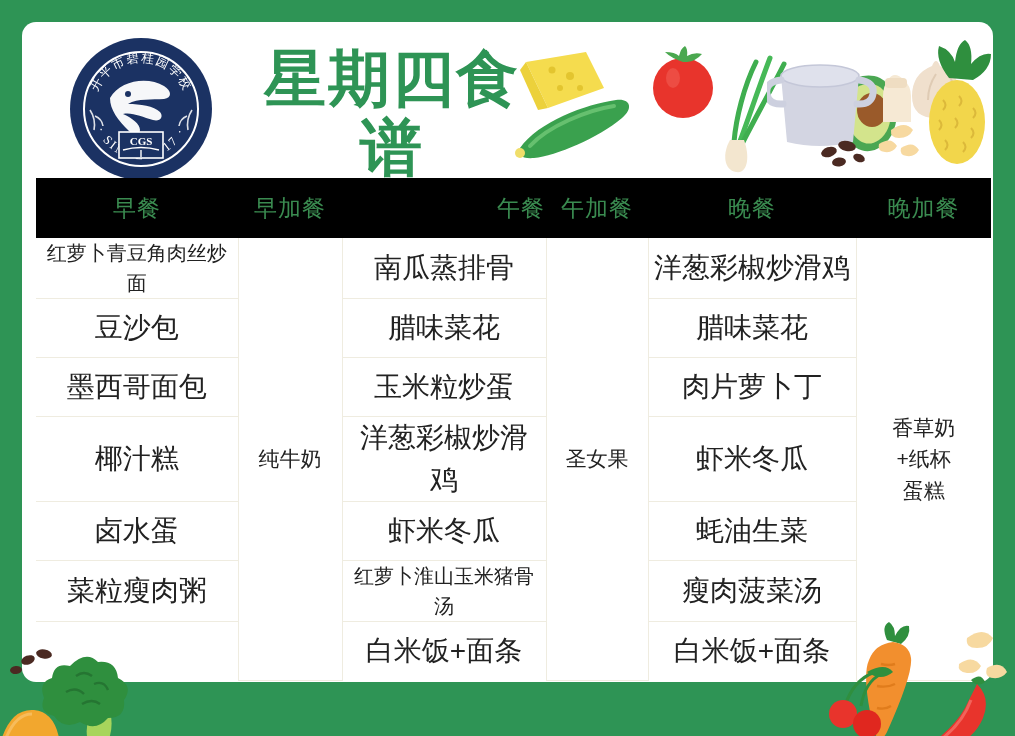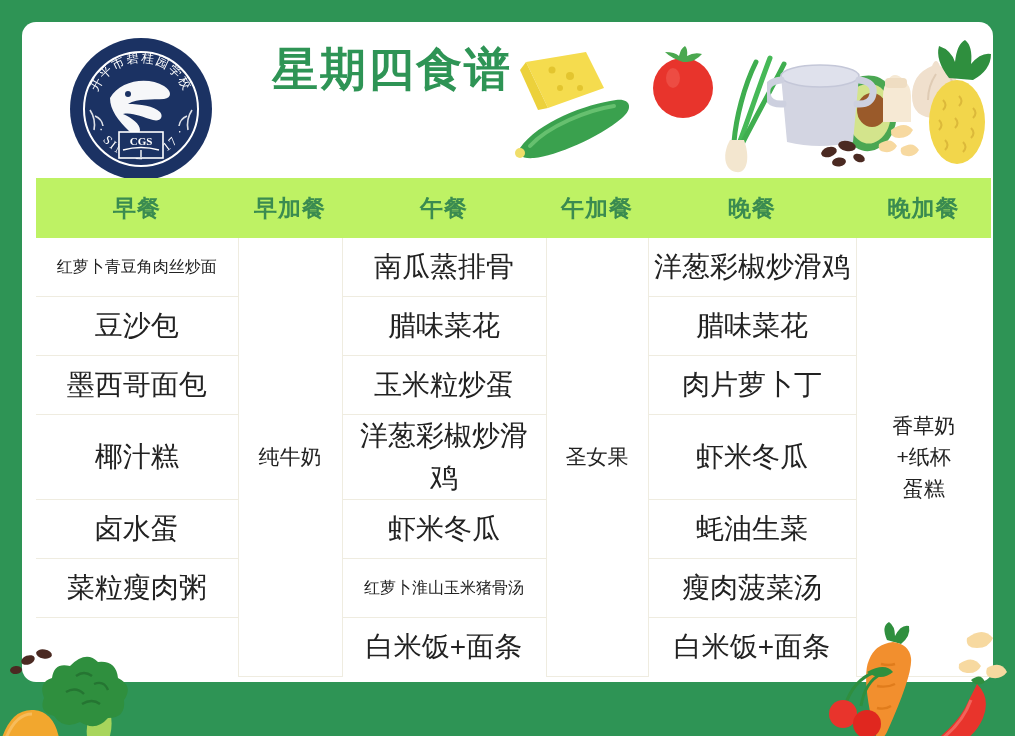--- a/index.html
+++ b/index.html
@@ -48,21 +48,21 @@
   }
 
   .title-block {
     position: absolute;
     left: 230px;
     top: 22px;
     width: 280px;
     text-align: center;
   }
   .main-title {
-    font-size: 46px;
+    font-size: 62px;
     font-weight: bold;
     color: #2e9455;
     letter-spacing: 2px;
     line-height: 1.12;
     margin: 0;
   }
   .date-line {
     margin-top: 8px;
     font-size: 25px;
     color: #36a35f;
@@ -80,48 +80,48 @@
   
   .menu-table {
     position: absolute;
     left: 14px;
     top: 156px;
     width: 943px;
     border-collapse: collapse;
     table-layout: fixed;
   }
   .menu-table th {
-    background: #bef264;
+    background: #000000;
     color: #3a8b50;
     font-size: 23px;
-    font-weight: bold;
+    font-weight: normal;
     height: 58px;
     letter-spacing: 1px;
     border: none;
   }
   .menu-table td {
     height: 58px;
     text-align: center;
     vertical-align: middle;
     font-size: 28px;
     color: #222222;
     border-right: 1px solid #efece0;
     border-bottom: 1px solid #efece0;
     padding: 0 4px;
     line-height: 1.5;
   }
   .menu-table td.last-col { border-right: none; }
   .menu-table tr.last-row td { border-bottom: none; }
-  td.long-text { font-size: 16px; text-align: center; }
+  td.long-text { font-size: 20px; text-align: center; }
   td.span-cell { font-size: 21px; }
 
   
   .col-b  { width: 200px; }
   .col-bs { width: 102px; }
-  .col-l  { width: 202px; }
+  .col-l  { width: 202px; text-align: right; }
   .col-ls { width: 100px; }
   .col-d  { width: 206px; }
   .col-ds { width: 133px; text-align: center; }
 
   
   .deco-bl {
     position: absolute;
     left: 0px;
     bottom: -10px;
     width: 210px;

